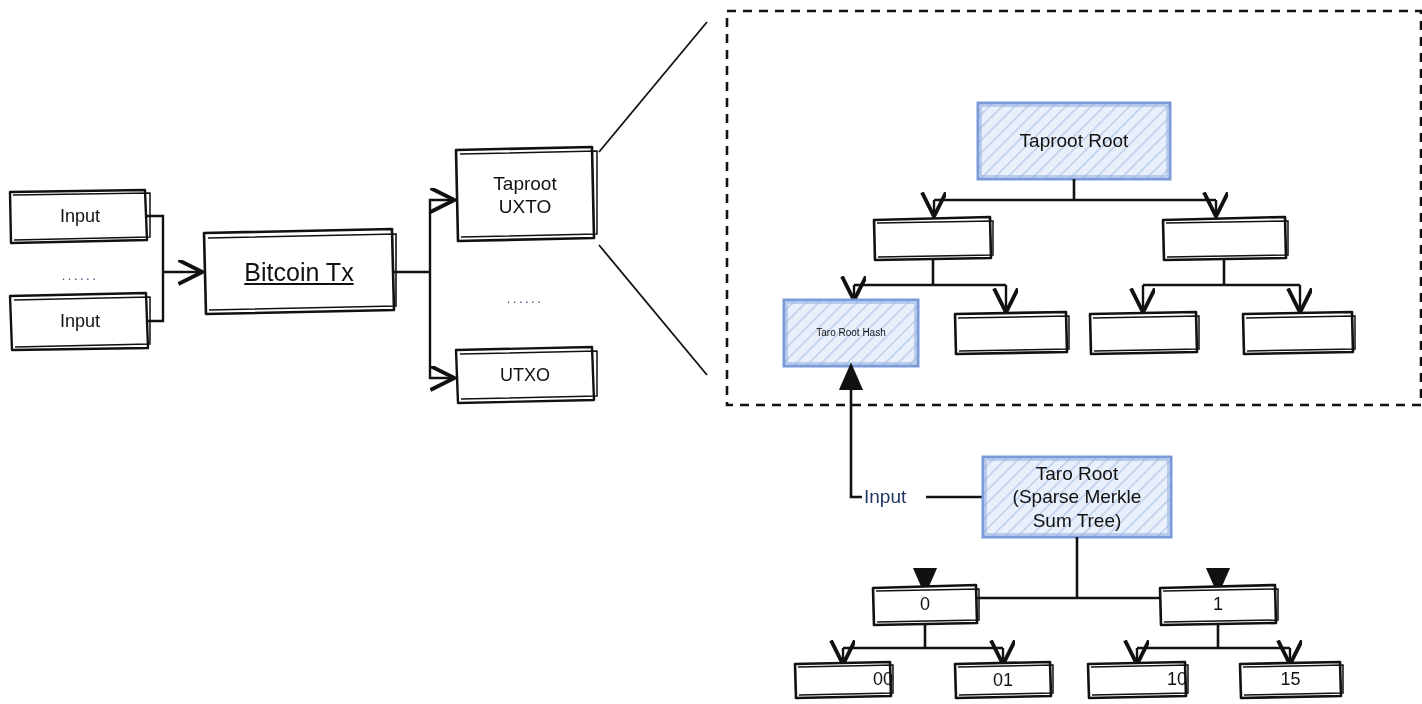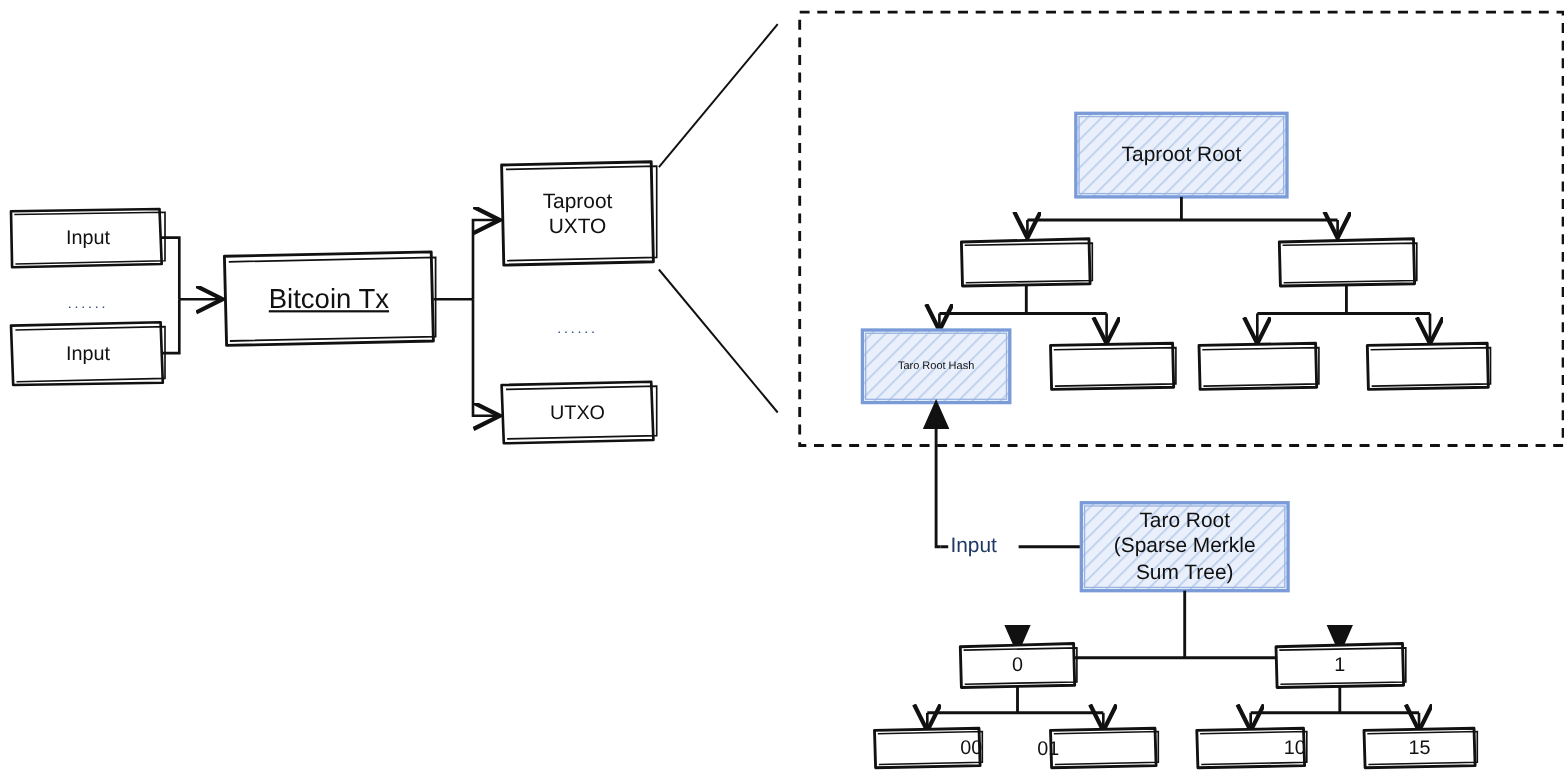--- a/index.html
+++ b/index.html
@@ -250,17 +250,17 @@
   <div class="lbl hash-lbl" style="left:862px;top:484px;width:60px;height:26px;justify-content:flex-start;">Input</div>
 
   <div class="lbl sz-md" style="left:983px;top:457px;width:188px;height:80px;">Taro Root
 (Sparse Merkle
 Sum Tree)</div>
 
   <div class="lbl sz-sm" style="left:873px;top:586px;width:104px;height:38px;">0</div>
   <div class="lbl sz-sm" style="left:1160px;top:586px;width:116px;height:38px;">1</div>
 
   <div class="lbl sz-sm" style="left:795px;top:662px;width:96px;height:35px;margin-left:40px;">00</div>
-  <div class="lbl sz-sm" style="left:905px;top:662px;width:96px;height:37px;">01</div>
+  <div class="lbl sz-sm" style="left:955px;top:662px;width:96px;height:37px;">01</div>
   <div class="lbl sz-sm" style="left:1088px;top:662px;width:98px;height:35px;padding-left:40px;">10</div>
   <div class="lbl sz-sm" style="left:1240px;top:662px;width:101px;height:35px;">15</div>
 
 </div>
 
 </body></html>

